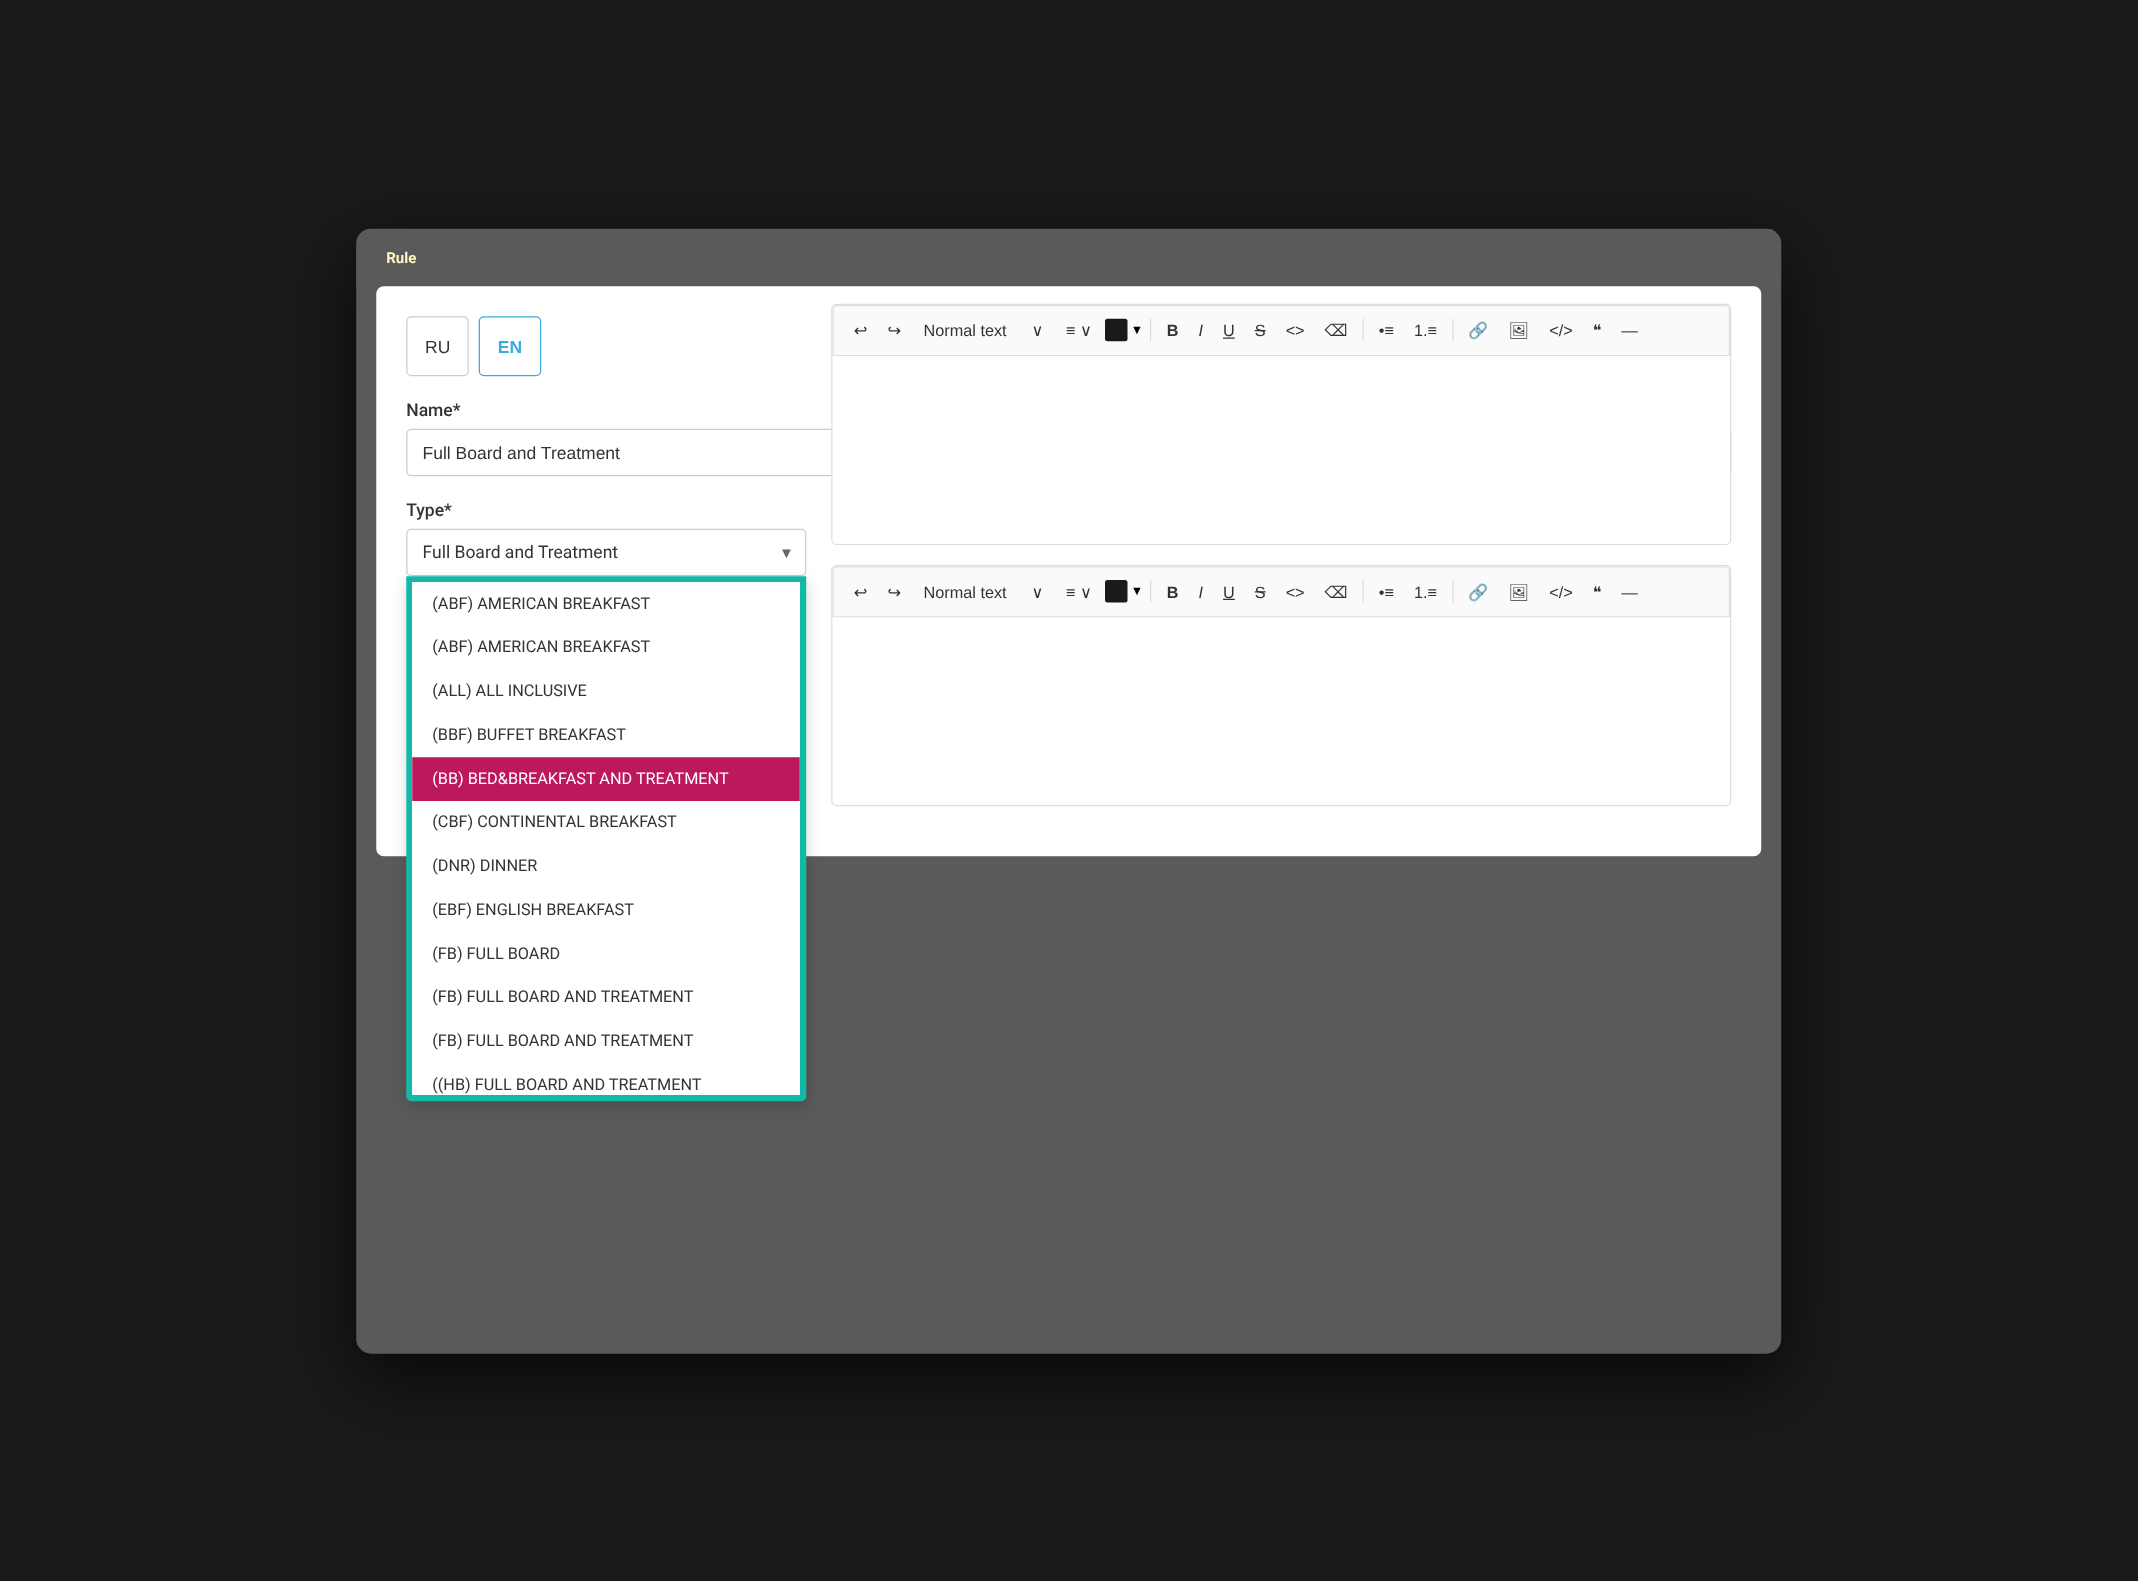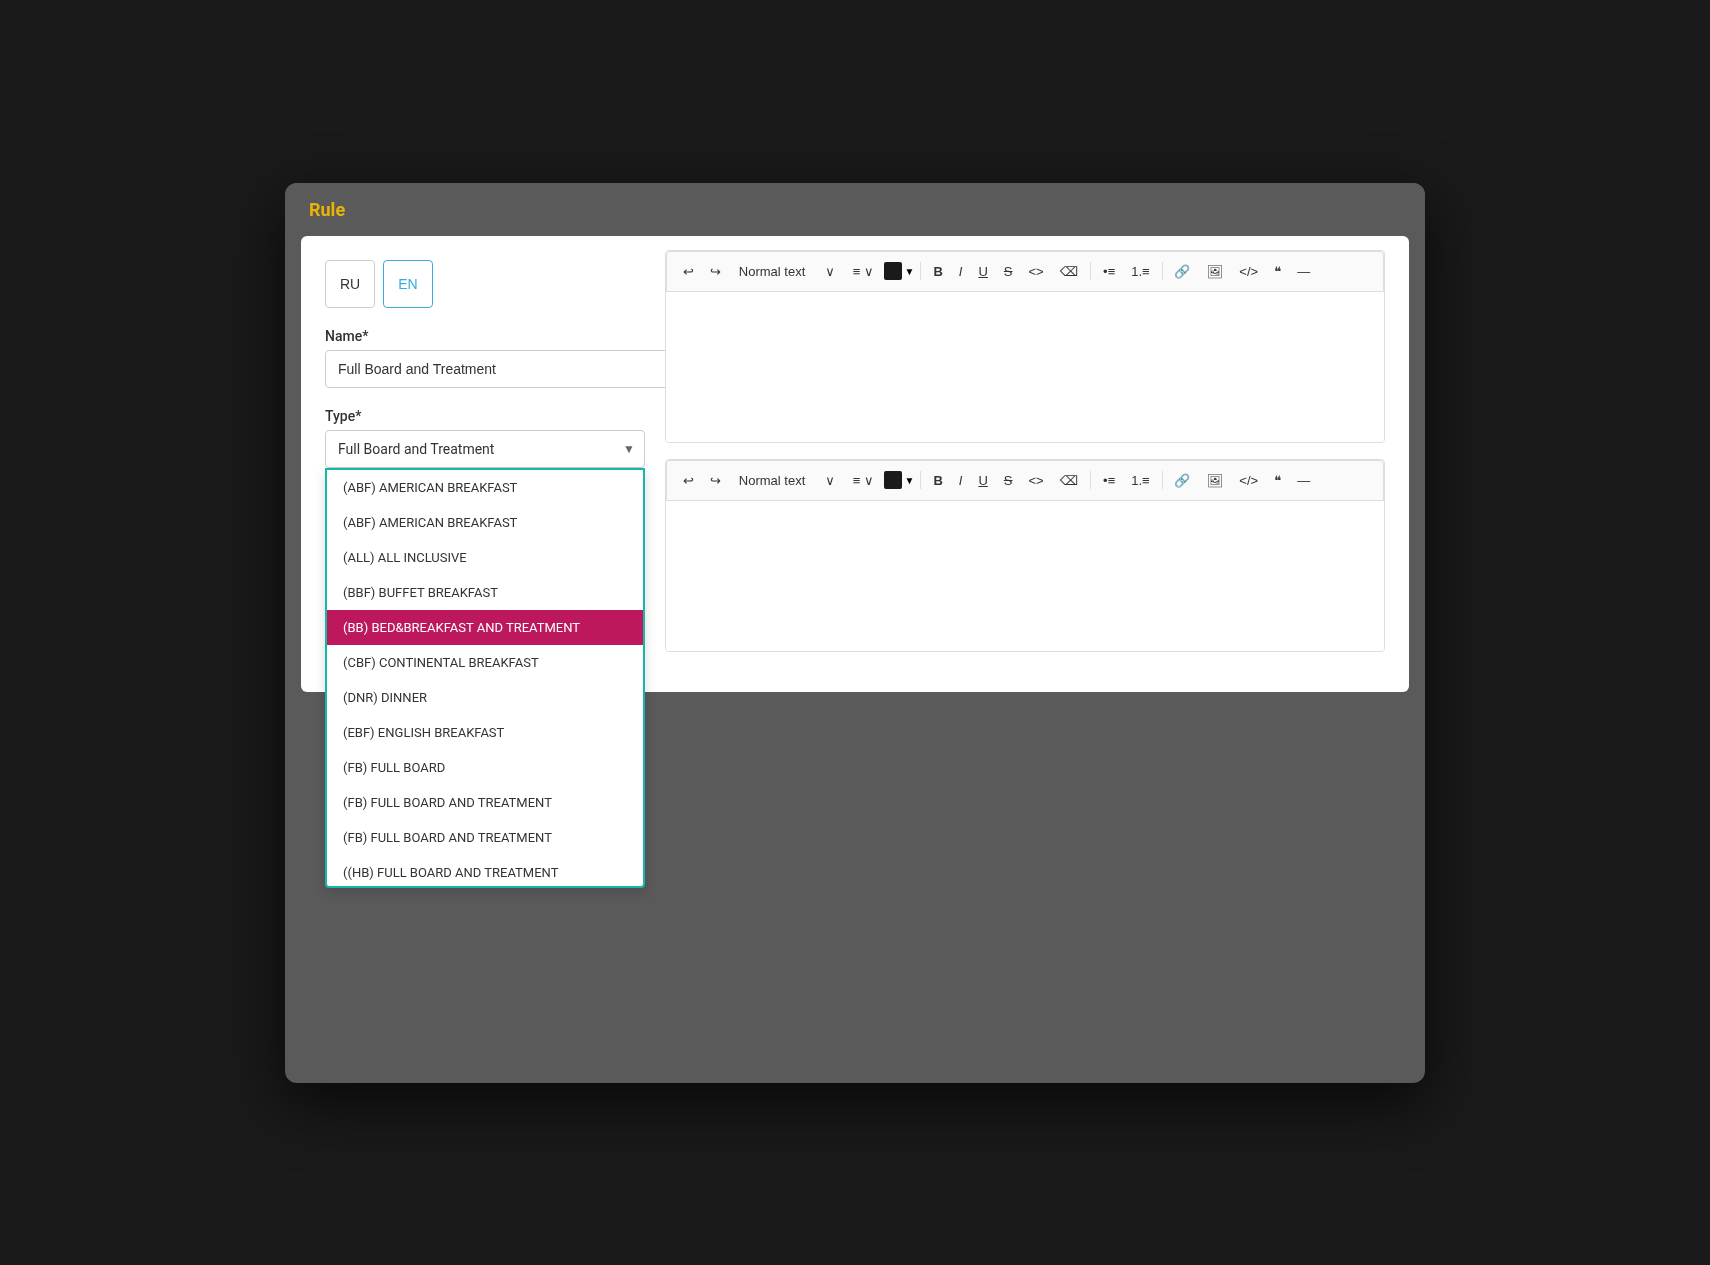--- a/index.html
+++ b/index.html
@@ -16,22 +16,22 @@
       border-radius: 12px;
       padding: 0;
       width: 1140px;
       min-height: 900px;
       box-shadow: 0 20px 60px rgba(0,0,0,0.7);
       overflow: hidden;
     }
     .title-bar {
       background: #5a5a5a;
       padding: 16px 24px;
-      color: #eab308;
-      font-size: 18px;
+      color: #fef9c3;
+      font-size: 12px;
       font-weight: 700;
     }
     .content {
       background: #fff;
       margin: 0 16px 16px 16px;
       border-radius: 6px;
       padding: 24px;
       position: relative;
     }
     .lang-buttons {
@@ -44,21 +44,21 @@
       border: 1px solid #ccc;
       border-radius: 4px;
       background: #fff;
       cursor: pointer;
       font-size: 14px;
       color: #333;
     }
     .lang-btn.active {
       border-color: #3aabdb;
       color: #3aabdb;
-      font-weight: 400;
+      font-weight: 700;
     }
     .field-label {
       font-size: 14px;
       color: #333;
       margin-bottom: 6px;
       font-weight: 500;
     }
     .text-input {
       width: 100%;
       border: 1px solid #ccc;
@@ -94,21 +94,21 @@
       pointer-events: none;
       color: #666;
       font-size: 12px;
     }
     .dropdown-menu {
       position: absolute;
       top: 100%;
       left: 0;
       width: 100%;
       background: #fff;
-      border: 2px solid #14b8a6;
+      border: 5px solid #14b8a6;
       border-radius: 0 0 4px 4px;
       z-index: 100;
       box-shadow: 0 4px 12px rgba(0,0,0,0.15);
       max-height: 420px;
       overflow-y: auto;
     }
     .dropdown-item {
       padding: 10px 16px;
       font-size: 13px;
       color: #333;

